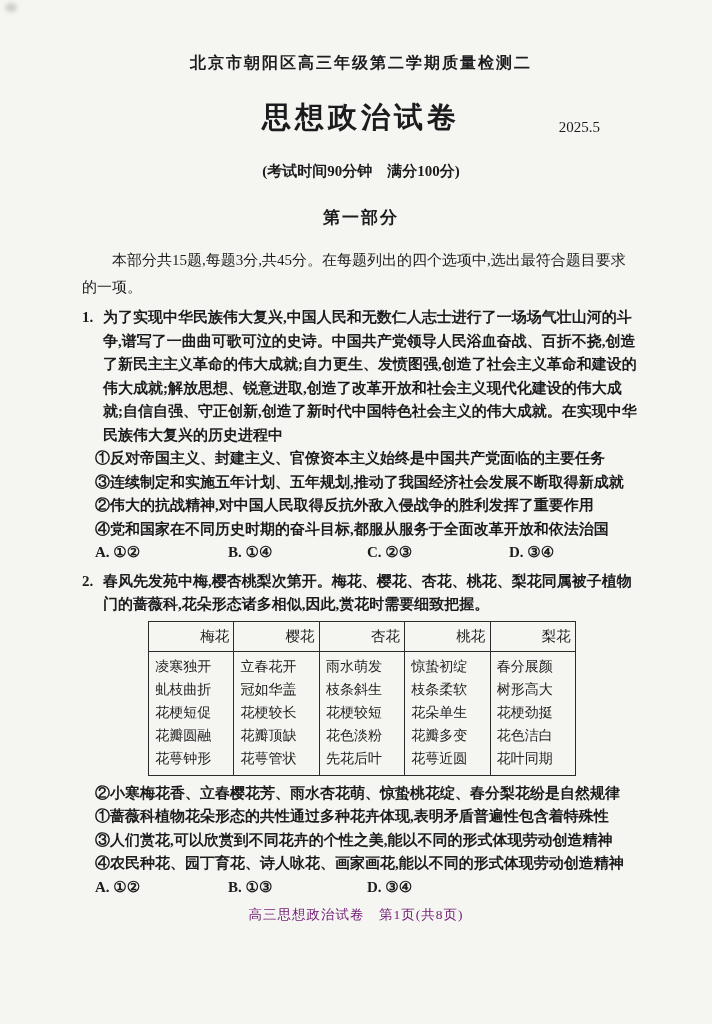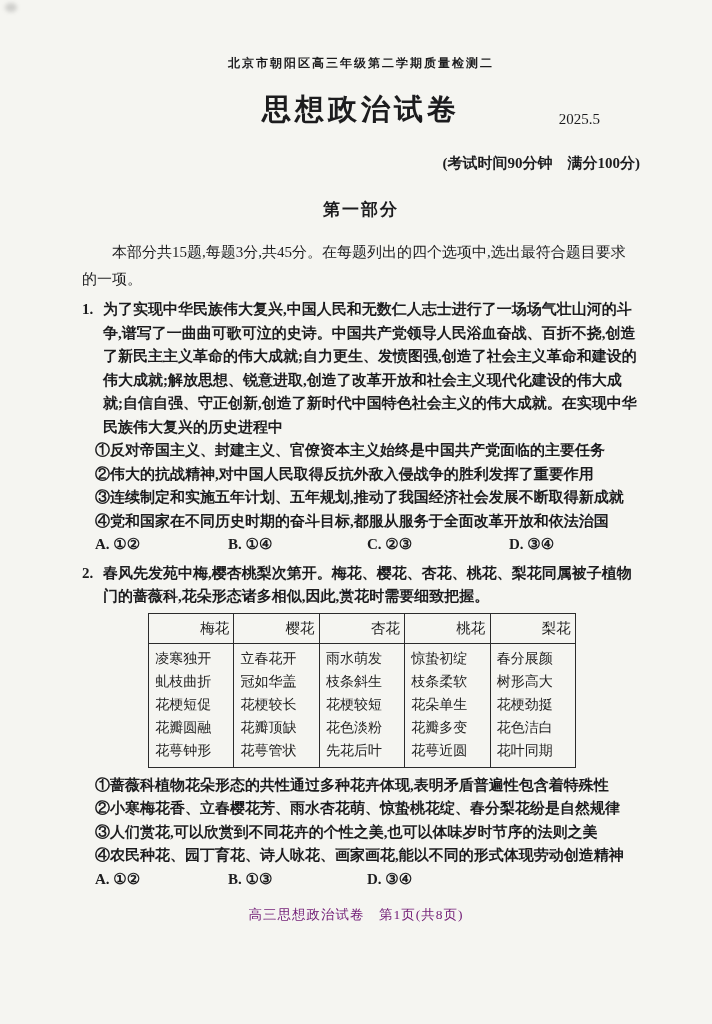--- a/index.html
+++ b/index.html
@@ -12,33 +12,33 @@
   .page{
     position:absolute;inset:0;
     padding:44px 72px 0 82px;
     box-sizing:border-box;
   }
   .smudge{
     position:absolute;left:5px;top:3px;width:12px;height:9px;
     background:#6a6a6a;opacity:.28;border-radius:50%;filter:blur(2px);
   }
   .exam-header{
-    text-align:center;font-size:12px;font-weight:700;letter-spacing:2px;
+    text-align:center;font-size:16px;font-weight:700;letter-spacing:2px;
     line-height:22px;margin-top:8px;
   }
-  .title-row{position:relative;margin-top:14px;height:42px;}
+  .title-row{position:relative;margin-top:22px;height:42px;}
   .exam-title{
     text-align:center;font-size:29px;font-weight:700;letter-spacing:4px;
     line-height:42px;
   }
   .exam-date{
     position:absolute;right:40px;bottom:2px;font-size:15px;font-weight:400;
   }
   .exam-info{
-    text-align:right;font-size:15px;font-weight:600;margin-top:22px;line-height:22px;
+    text-align:center;font-size:15px;font-weight:600;margin-top:22px;line-height:22px;
   }
   .section-title{
     text-align:center;font-size:17px;font-weight:700;letter-spacing:2px;
     margin-top:24px;line-height:24px;
   }
   .section-intro{
     margin-top:17px;font-size:15px;font-weight:400;line-height:27px;
     text-indent:2em;
   }
   .question{position:relative;padding-left:13px;margin-top:5px;font-size:15px;}
@@ -89,22 +89,22 @@
   <div class="section-title">第一部分</div>
 
   <div class="section-intro">本部分共15题,每题3分,共45分。在每题列出的四个选项中,选出最符合题目要求的一项。</div>
 
   <div class="question">
     <div class="stem">
       <span class="qnum">1.</span><span>为了实现中华民族伟大复兴,中国人民和无数仁人志士进行了一场场气壮山河的斗争,谱写了一曲曲可歌可泣的史诗。中国共产党领导人民浴血奋战、百折不挠,创造了新民主主义革命的伟大成就;自力更生、发愤图强,创造了社会主义革命和建设的伟大成就;解放思想、锐意进取,创造了改革开放和社会主义现代化建设的伟大成就;自信自强、守正创新,创造了新时代中国特色社会主义的伟大成就。在实现中华民族伟大复兴的历史进程中</span>
     </div>
     <div class="statements">
       <div class="statement">①反对帝国主义、封建主义、官僚资本主义始终是中国共产党面临的主要任务</div>
+      <div class="statement">③连续制定和实施五年计划、五年规划,推动了我国经济社会发展不断取得新成就</div>
       <div class="statement">②伟大的抗战精神,对中国人民取得反抗外敌入侵战争的胜利发挥了重要作用</div>
-      <div class="statement">③连续制定和实施五年计划、五年规划,推动了我国经济社会发展不断取得新成就</div>
       <div class="statement">④党和国家在不同历史时期的奋斗目标,都服从服务于全面改革开放和依法治国</div>
     </div>
     <div class="options-row">
       <span>A. ①②</span>
       <span>B. ①④</span>
       <span>C. ②③</span>
       <span>D. ③④</span>
     </div>
   </div>
 
@@ -158,23 +158,23 @@
             <div class="cell-line">树形高大</div>
             <div class="cell-line">花梗劲挺</div>
             <div class="cell-line">花色洁白</div>
             <div class="cell-line">花叶同期</div>
           </td>
         </tr>
       </tbody>
     </table>
 
     <div class="statements">
+      <div class="statement">②小寒梅花香、立春樱花芳、雨水杏花萌、惊蛰桃花绽、春分梨花纷是自然规律</div>
       <div class="statement">①蔷薇科植物花朵形态的共性通过多种花卉体现,表明矛盾普遍性包含着特殊性</div>
-      <div class="statement">②小寒梅花香、立春樱花芳、雨水杏花萌、惊蛰桃花绽、春分梨花纷是自然规律</div>
-      <div class="statement">③人们赏花,可以欣赏到不同花卉的个性之美,也可以体味岁时节序的法则之美</div>
+      <div class="statement">③人们赏花,可以欣赏到不同花卉的个性之美,能以不同的形式体现劳动创造精神</div>
       <div class="statement">④农民种花、园丁育花、诗人咏花、画家画花,能以不同的形式体现劳动创造精神</div>
     </div>
     <div class="options-row">
       <span>A. ①②</span>
       <span>B. ①③</span>
       <span>D. ③④</span>
     </div>
   </div>
 
 </div>

